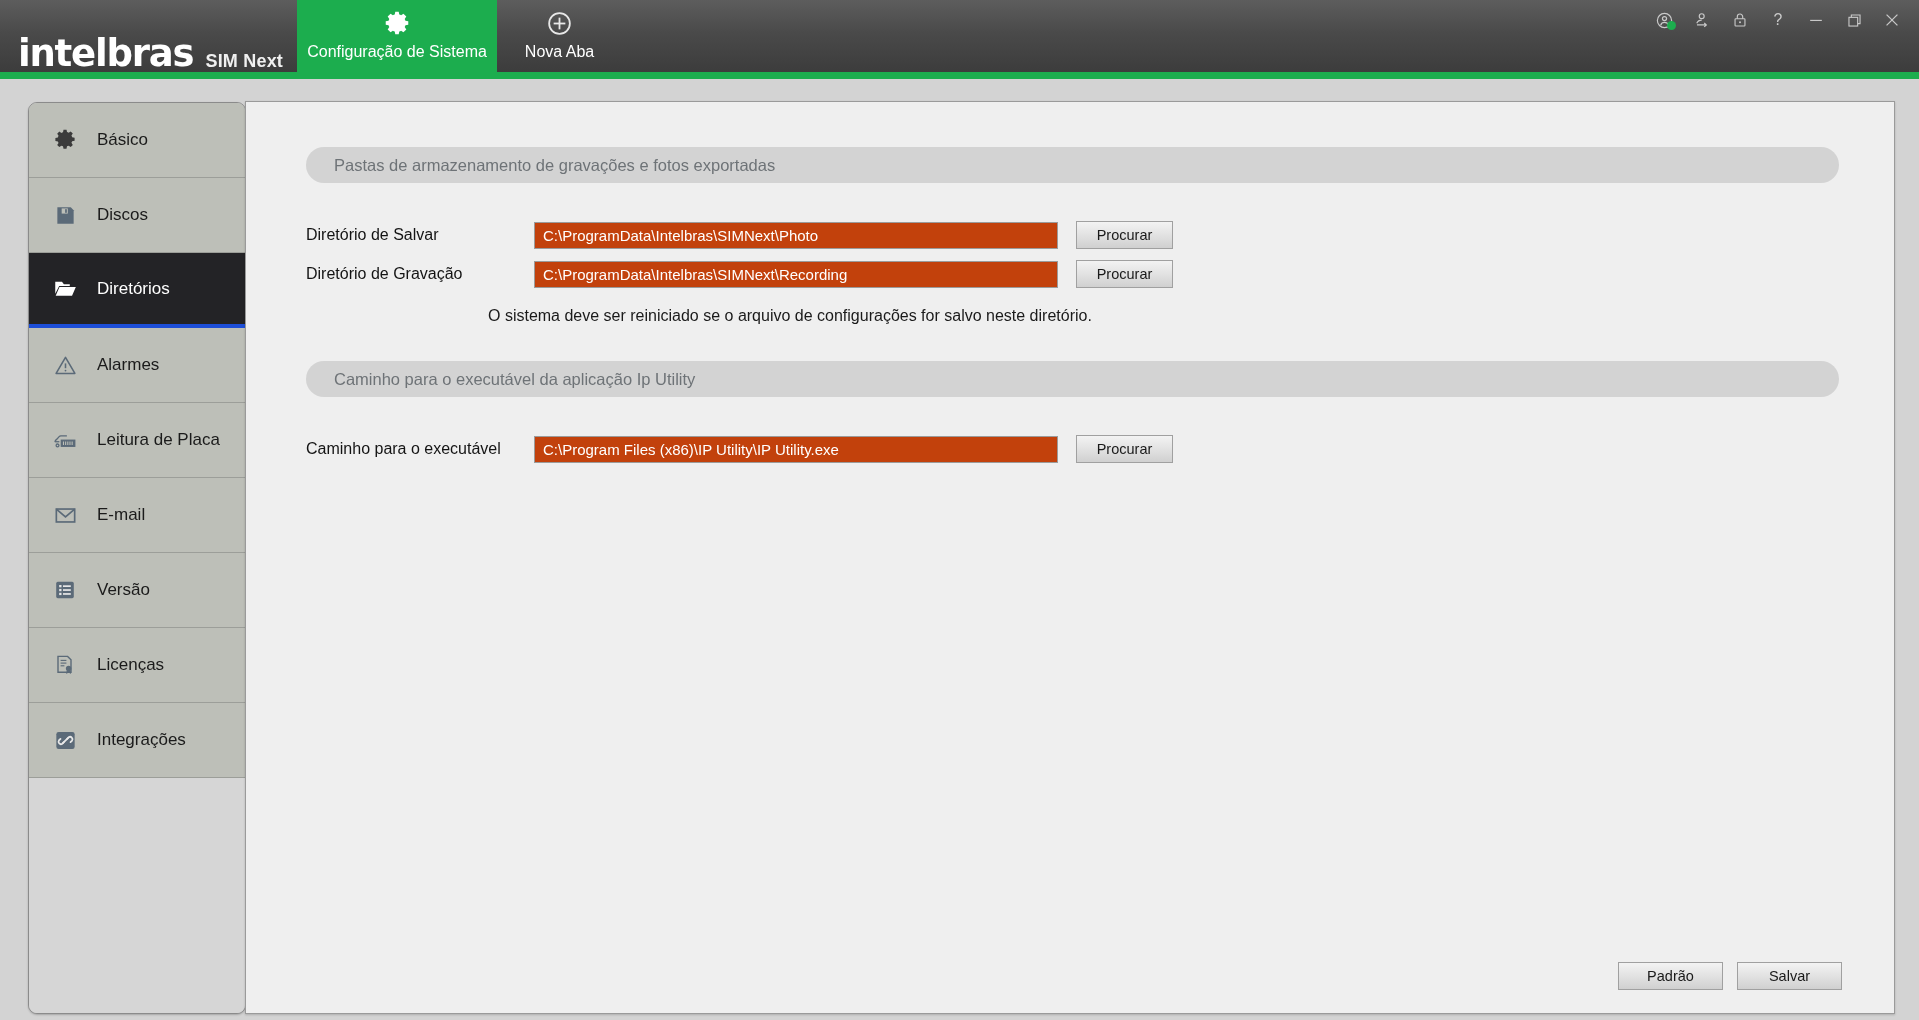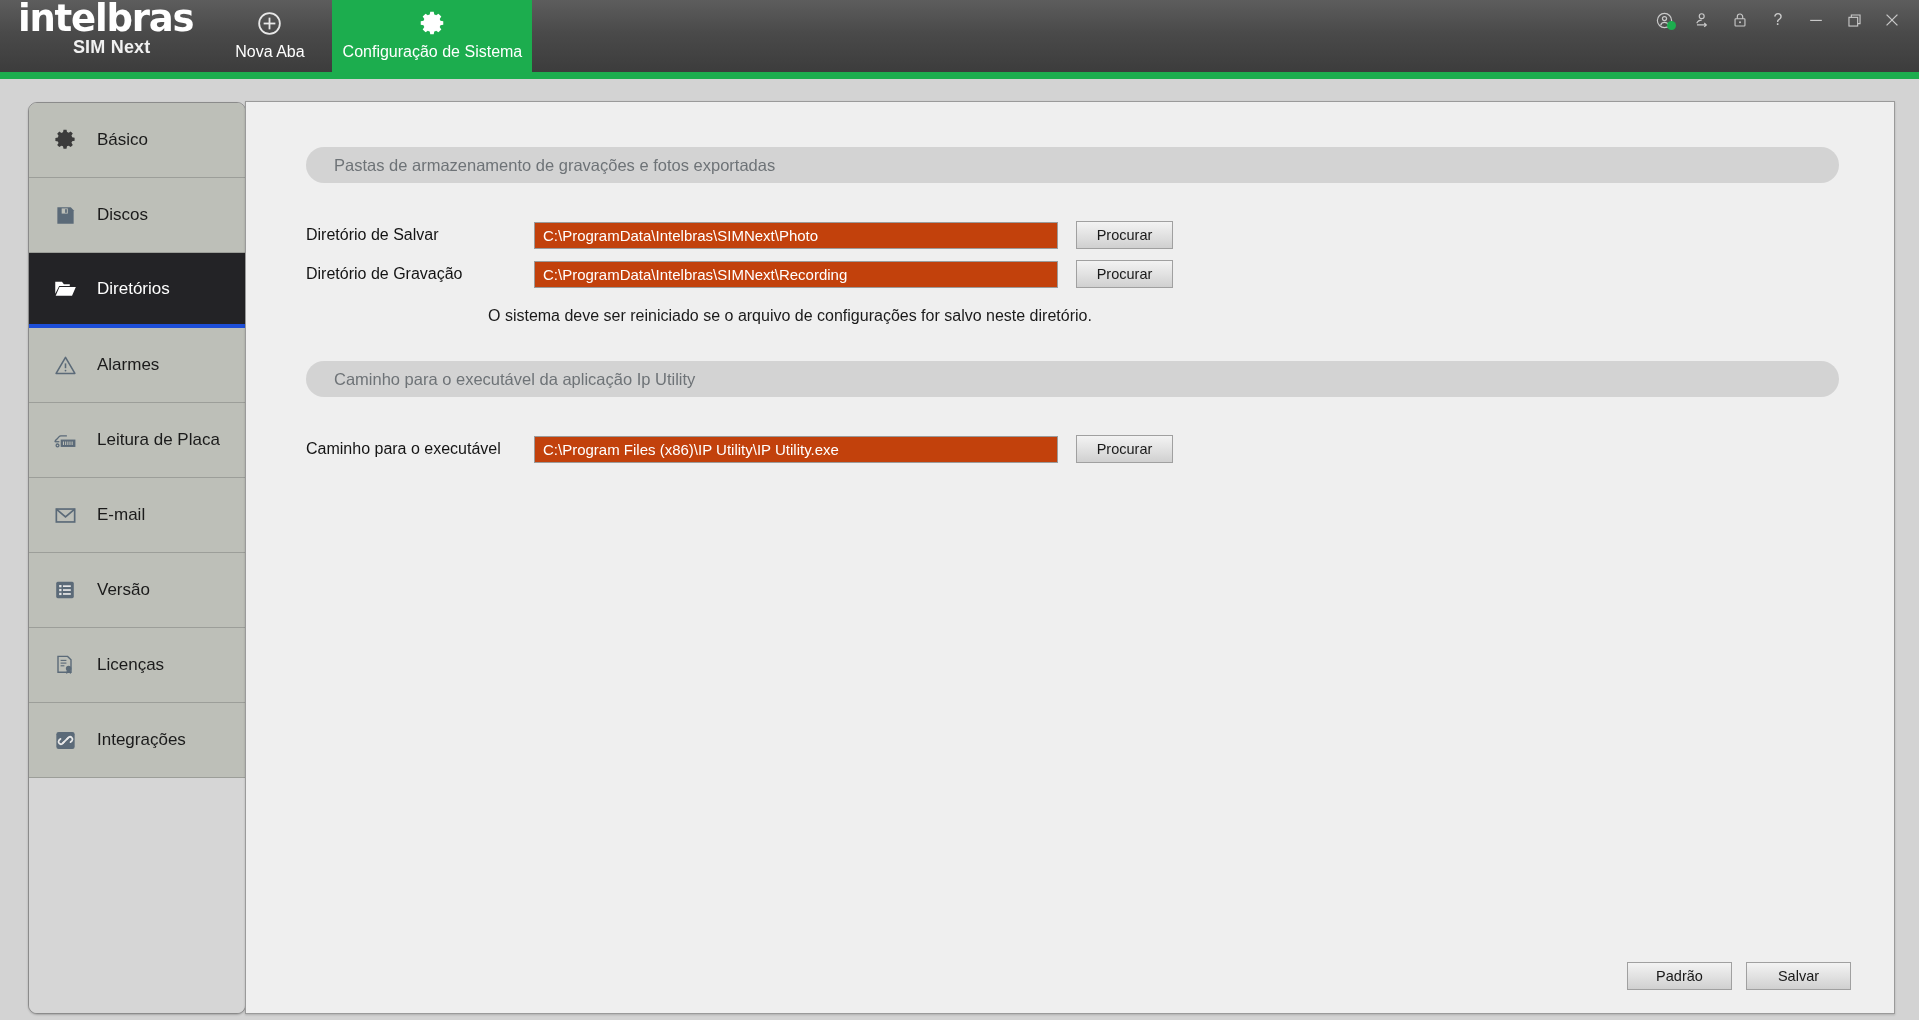--- a/index.html
+++ b/index.html
@@ -16,25 +16,24 @@
   .titlebar {
     position: relative;
     height: 72px;
     width: 100%;
     background: linear-gradient(to bottom, #5d5d5d 0%, #4a4a4a 45%, #3c3c3c 100%);
     display: flex;
     align-items: stretch;
   }
   .brand {
     display: flex;
-    align-items: center;
+    align-items: flex-end;
     padding-left: 18px;
     padding-right: 14px;
     height: 100%;
-    flex-direction: column;
   }
   .brand-logo {
     font-size: 37px;
     font-weight: bold;
     color: #ffffff;
     letter-spacing: -1.2px;
     font-family: "DejaVu Sans", sans-serif;
     line-height: 1;
   }
   .brand-sub {
@@ -234,58 +233,58 @@
     margin-top: 19px;
     margin-left: 182px;
   }
 
   .field-row.exec { margin-top: 0; }
   .field-row.exec .field-label { width: 228px; }
 
   
   .actions {
     position: absolute;
-    right: 43px;
+    right: 52px;
     bottom: 23px;
     display: flex;
     gap: 14px;
   }
   .btn-action { width: 105px; height: 28px; }
 </style>
 </head>
 <body>
 
 <div class="titlebar">
 
   <div class="brand">
     <span class="brand-logo">intelbras</span>
     <span class="brand-sub">SIM Next</span>
   </div>
 
   <div class="tabs">
+
+    <div class="tab active">
+      <span class="tab-icon">
+        <svg width="26" height="26" viewBox="0 0 24 24" fill="#ffffff" aria-hidden="true">
+          <path d="M12 8.4a3.6 3.6 0 1 0 0 7.2 3.6 3.6 0 0 0 0-7.2zm0 5.6a2 2 0 1 1 0-4 2 2 0 0 1 0 4z"></path>
+          <path d="M13.6 1.6h-3.2l-.5 2.6a8.6 8.6 0 0 0-1.7.7L6.1 3.4 3.4 6.1l1.5 2.1a8.6 8.6 0 0 0-.7 1.7l-2.6.5v3.2l2.6.5c.18.6.41 1.17.7 1.7l-1.5 2.1 2.7 2.7 2.1-1.5c.53.29 1.1.52 1.7.7l.5 2.6h3.2l.5-2.6c.6-.18 1.17-.41 1.7-.7l2.1 1.5 2.7-2.7-1.5-2.1c.29-.53.52-1.1.7-1.7l2.6-.5v-3.2l-2.6-.5a8.6 8.6 0 0 0-.7-1.7l1.5-2.1-2.7-2.7-2.1 1.5a8.6 8.6 0 0 0-1.7-.7l-.5-2.6z"></path>
+        </svg>
+      </span>
+      <span class="tab-label">Configuração de Sistema</span>
+    </div>
 
     <div class="tab inactive">
       <span class="tab-icon">
         <svg width="27" height="27" viewBox="0 0 24 24" fill="none" stroke="#e8e8e8" stroke-width="1.6" aria-hidden="true">
           <circle cx="12" cy="12" r="9.2"></circle>
           <line x1="12" y1="6.8" x2="12" y2="17.2"></line>
           <line x1="6.8" y1="12" x2="17.2" y2="12"></line>
         </svg>
       </span>
       <span class="tab-label">Nova Aba</span>
-    </div>
-
-    <div class="tab active">
-      <span class="tab-icon">
-        <svg width="26" height="26" viewBox="0 0 24 24" fill="#ffffff" aria-hidden="true">
-          <path d="M12 8.4a3.6 3.6 0 1 0 0 7.2 3.6 3.6 0 0 0 0-7.2zm0 5.6a2 2 0 1 1 0-4 2 2 0 0 1 0 4z"></path>
-          <path d="M13.6 1.6h-3.2l-.5 2.6a8.6 8.6 0 0 0-1.7.7L6.1 3.4 3.4 6.1l1.5 2.1a8.6 8.6 0 0 0-.7 1.7l-2.6.5v3.2l2.6.5c.18.6.41 1.17.7 1.7l-1.5 2.1 2.7 2.7 2.1-1.5c.53.29 1.1.52 1.7.7l.5 2.6h3.2l.5-2.6c.6-.18 1.17-.41 1.7-.7l2.1 1.5 2.7-2.7-1.5-2.1c.29-.53.52-1.1.7-1.7l2.6-.5v-3.2l-2.6-.5a8.6 8.6 0 0 0-.7-1.7l1.5-2.1-2.7-2.7-2.1 1.5a8.6 8.6 0 0 0-1.7-.7l-.5-2.6z"></path>
-        </svg>
-      </span>
-      <span class="tab-label">Configuração de Sistema</span>
     </div>
 
   </div>
 
   <div class="spacer"></div>
 
   <div class="winctl">
 
     <div class="winbtn">
       <svg width="19" height="19" viewBox="0 0 24 24" fill="none" stroke="#c9c9c9" stroke-width="1.5" aria-hidden="true">

